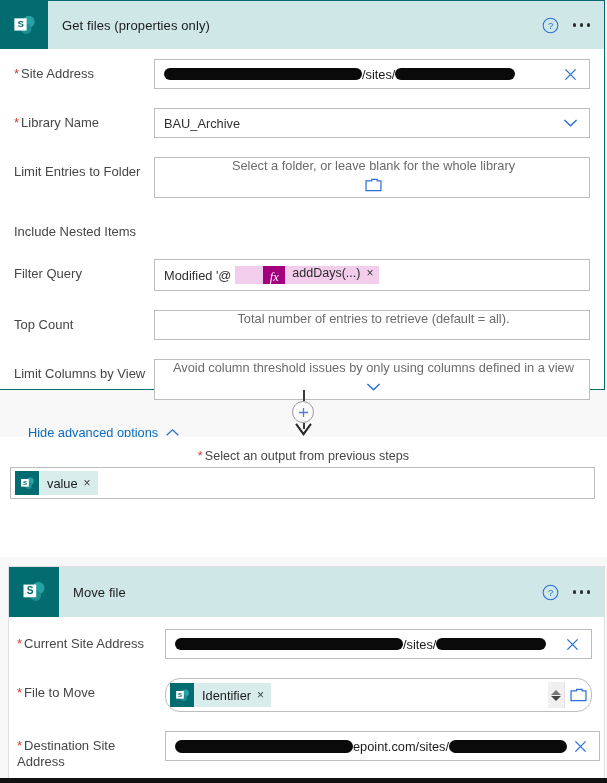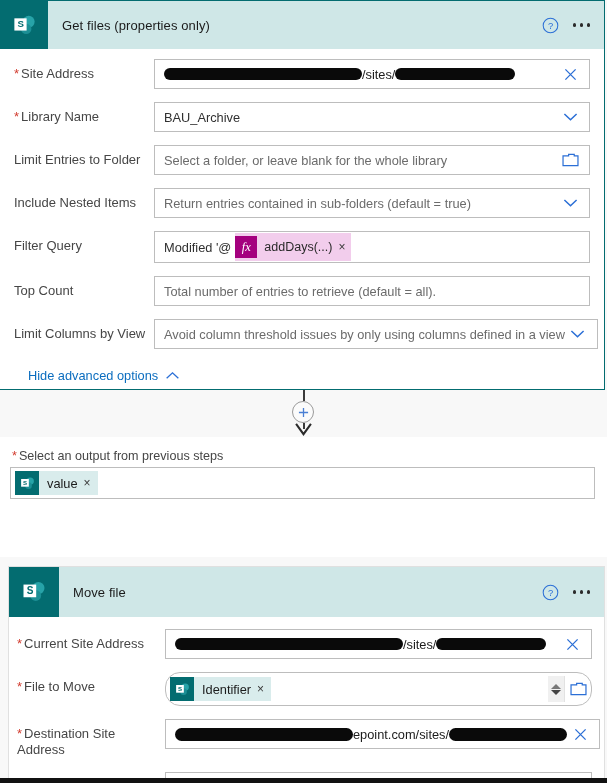--- a/index.html
+++ b/index.html
@@ -38,55 +38,56 @@
   
   #get-files-card {
     position: absolute; left: 0; top: 0; width: 605px; height: 390px;
     border: 1.5px solid #036C70; border-left: none; background: #fff;
   }
   #get-files-card .card-header { background: #CFE7E7; height: 48px; }
 
   .form-body { padding: 10px 14px 0 14px; }
   .row {
     display: flex; align-items: flex-start;
-    margin-bottom: 13px;
+    margin-bottom: 19px;
   }
   .row .lbl {
     width: 140px; flex: 0 0 140px;
     font-size: 13px; color: #464646;
     padding-top: 7px; line-height: 1.25;
   }
   .req { color: #d23b2e; margin-right: 2px; }
   .field {
     flex: 1; min-height: 30px;
     border: 1px solid #bdbdbd; background: #fff;
     display: flex; align-items: center;
     padding: 0 6px 0 9px;
     font-size: 12.8px; color: #303030;
   }
-  .field.ph { color: #6b6b6b; }
+  .field.ph { color: #6b6b6b; flex-direction: column; }
   .field .val { flex: 1; overflow: hidden; white-space: nowrap; }
   .trail { flex: 0 0 auto; display: flex; align-items: center; }
 
   .redact {
     display: inline-block; height: 13px; background: #0a0a0a;
     border-radius: 7px; vertical-align: middle;
   }
   .blackbar { position: relative; display: flex; align-items: center; width: 100%; overflow: hidden; white-space: nowrap; }
   .blackbar span.txt { font-size: 12.8px; color: #1b1b1b; }
 
   .x-btn { width: 26px; height: 24px; display: flex; align-items: center; justify-content: center; }
   .chev { width: 26px; height: 24px; display: flex; align-items: center; justify-content: center; }
   .folder-btn { width: 26px; height: 24px; display: flex; align-items: center; justify-content: center; }
 
   
   .token {
-    display: inline-flex; align-items: center; height: 28px;
+    display: inline-flex; align-items: flex-start; height: 18px;
     background: #f2cdec; color: #2a2a2a; font-size: 12.5px;
     margin-left: 4px;
+    padding-left: 28px;
   }
   .token .fx {
     width: 22px; height: 22px; background: #a4007e; color: #fff;
     display: flex; align-items: center; justify-content: center;
     font-style: italic; font-family: "Liberation Serif", serif; font-size: 12.5px;
   }
   .token .tlabel { padding: 0 6px 0 7px; }
   .token .tx { padding-right: 6px; color: #3a3a3a; font-size: 12px; }
 
   .token-sp {
@@ -108,21 +109,21 @@
   .plus-circle {
     position: absolute; left: 292px; top: 11px;
     width: 22px; height: 22px; border-radius: 50%;
     border: 1px solid #9a9a9a; background: #fbfbfb;
     display: flex; align-items: center; justify-content: center;
   }
 
   
   #apply-card { position: absolute; left: 0; top: 437px; width: 607px; height: 120px; background: #fff; }
   #apply-card .card-header { background: #E3E7F1; height: 48px; }
-  .sub-label { font-size: 12.6px; color: #464646; padding: 10px 0 4px 2px; }
+  .sub-label { font-size: 12.6px; color: #464646; padding: 10px 0 4px 2px; text-align: center; }
 
   
   #move-card {
     position: absolute; left: 8px; top: 566px; width: 597px; height: 217px;
     background: #fff; border: 1px solid #e0e0e0; border-bottom: none;
   }
   #move-card .card-header { background: #CFE7E7; height: 50px; }
 
   .spinner { width: 17px; display: flex; flex-direction: column; align-items: center; justify-content: center;
              background: #f0f0f0; height: 26px; gap: 1px; border-right: 1px solid #e2e2e2;}
@@ -201,28 +202,20 @@
           <div class="trail folder-btn">
             <svg width="17" height="14" viewBox="0 0 18 15">
                 <path d="M1 13.5 L1 3 L7 3 L7 1.5 L13 1.5 L13 3 L17 3 L17 13.5 Z" fill="none" stroke="#2b6fd6" stroke-width="1.3"></path>
               </svg>
           </div>
         </div>
       </div>
 
       <div class="row">
         <div class="lbl">Include Nested Items</div>
-        <div class="field ph">
-          <div class="val">Return entries contained in sub-folders (default = true)</div>
-          <div class="trail chev">
-            <svg width="15" height="10" viewBox="0 0 16 10">
-                <path d="M1.5 1.8 L8 8 L14.5 1.8" stroke="#2b6fd6" stroke-width="1.6" fill="none"></path>
-              </svg>
-          </div>
-        </div>
       </div>
 
       <div class="row">
         <div class="lbl">Filter Query</div>
         <div class="field" style="min-height:32px;">
           <div class="val" style="display:flex;align-items:center;">
             <span>Modified '@</span>
             <span class="token">
               <span class="fx">fx</span>
               <span class="tlabel">addDays(...)</span>

